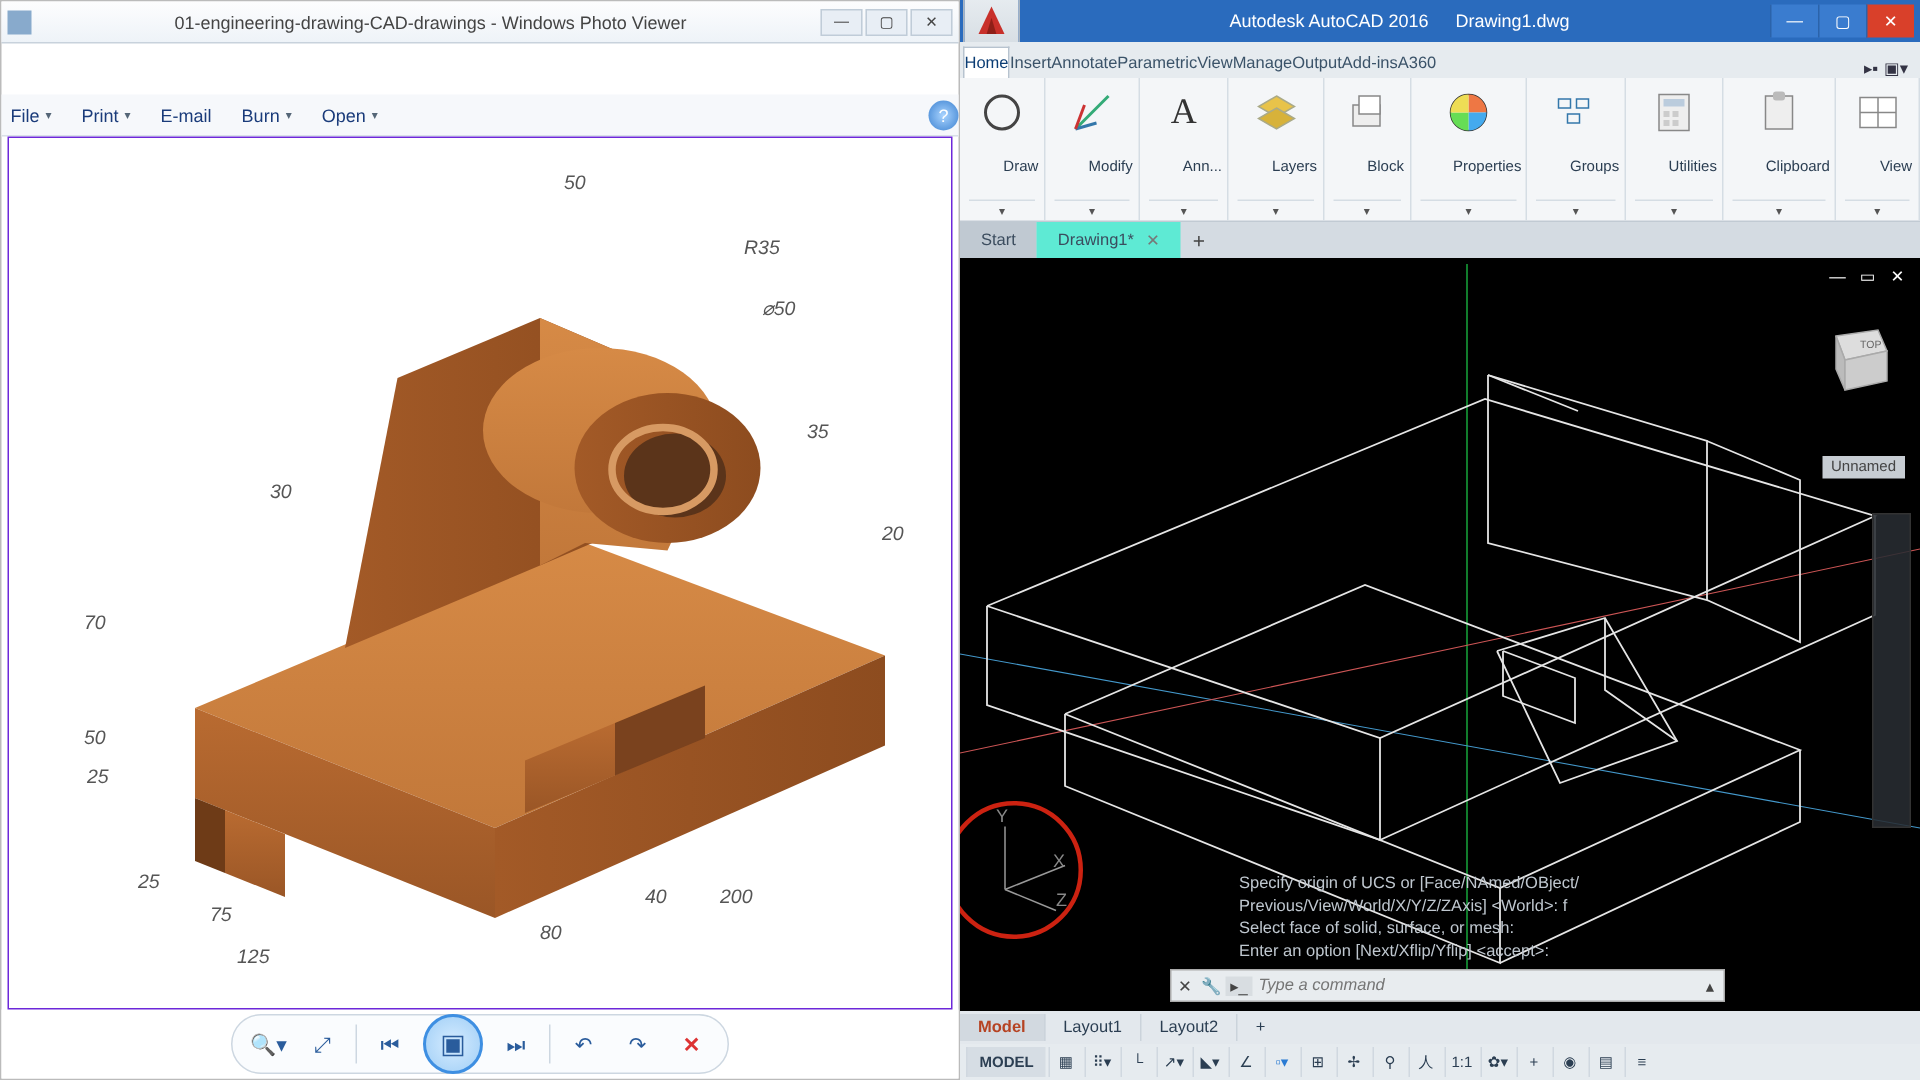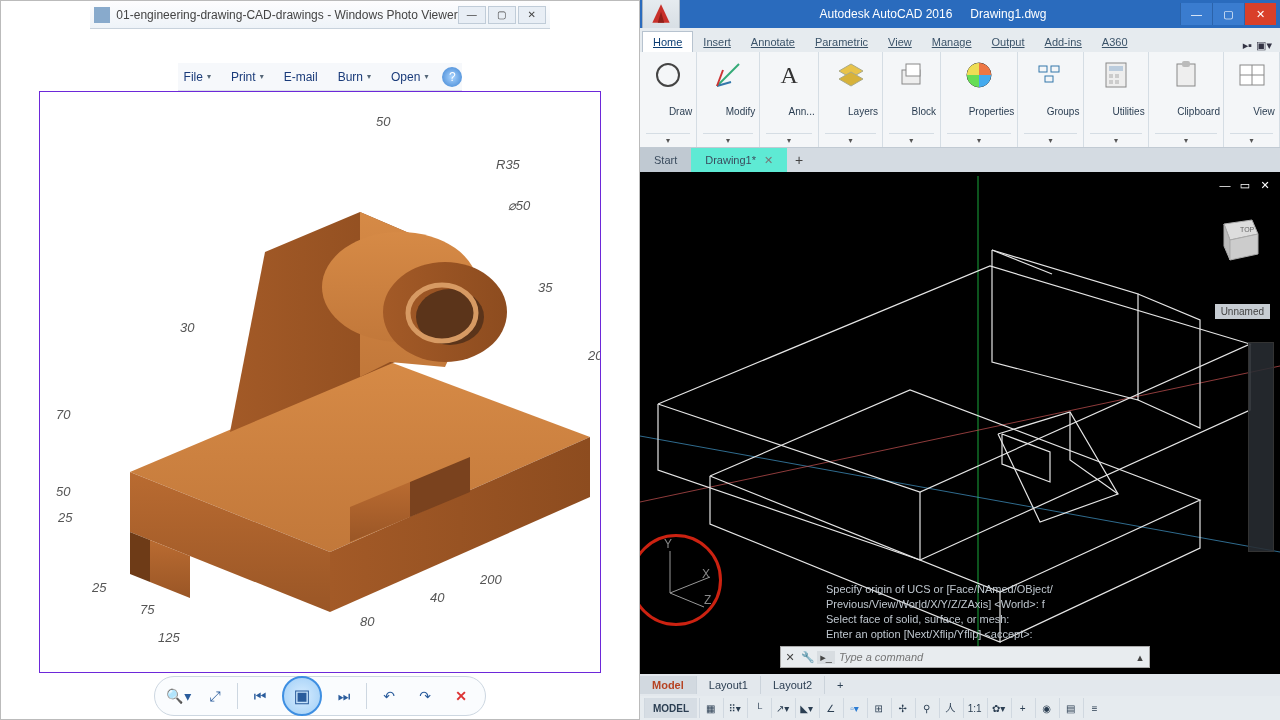--- a/index.html
+++ b/index.html
@@ -1,17 +1,17 @@
 <!DOCTYPE html>
 <html><head>
 <meta charset="utf-8">
 <style>
 * { margin: 0; padding: 0; box-sizing: border-box; font-family: "Segoe UI", Tahoma, sans-serif; }
 body { width: 1280px; height: 720px; background: #f0f0f0; overflow: hidden; display: flex; }
-.left-app { width: 640px; height: 720px; display: flex; flex-direction: column; background: #fff; border: 1px solid #bbb; align-items: center; }
+.left-app { width: 640px; height: 720px; display: flex; flex-direction: column; background: #fff; border: 1px solid #bbb; }
 .right-app { width: 640px; height: 720px; display: flex; flex-direction: column; background: #e8e8e8; }
 
 .pv-titlebar { height: 28px; background: linear-gradient(#fdfdfe,#eef3f8); display: flex; align-items: center; padding: 0 4px; font-size: 12px; color: #444; border-bottom: 1px solid #c8d2dc; }
 .pv-titlebar .icon { width: 16px; height: 16px; background: #8ac; margin-right: 6px; }
 .pv-titlebar .title { flex: 1; text-align: center; }
 .pv-titlebar .winbtns { display: flex; gap: 2px; }
 .pv-titlebar .winbtn { width: 28px; height: 18px; background: #e8eef5; border: 1px solid #c0ccd8; display: flex; align-items: center; justify-content: center; font-size: 10px; color: #444; }
 .pv-menubar { height: 28px; background: #f6f8fb; display: flex; align-items: center; padding: 2px 0; gap: 8px; border-bottom: 1px solid #d9e0e8; margin-top: 34px; }
 .pv-menuitem { font-size: 12px; color: #1a3b7a; padding: 2px 6px; display: flex; align-items: center; gap: 4px; }
 .pv-menuitem .drop { font-size: 8px; color: #567; }
@@ -30,21 +30,21 @@
 
 
 .ac-titlebar { height: 28px; background: #2a6bbd; display: flex; align-items: center; padding: 0 4px; color: #fff; font-size: 12px; }
 .ac-logo { width: 38px; height: 38px; margin: -5px 6px -5px -2px; background: linear-gradient(#e8edf1,#d6dde3); border: 1px solid #aab5c1; display:flex; align-items:center; justify-content:center; }
 .ac-logo svg{width:26px;height:26px;}
 .ac-titlebar .titles { flex: 1; display: flex; justify-content: center; gap: 18px; color:#fff; }
 .ac-winbtns { display: flex; gap: 0; }
 .ac-winbtn { width: 32px; height: 22px; background: #3a7ccf; color: #fff; display: flex; align-items: center; justify-content: center; font-size: 11px; border-left: 1px solid #2b63aa;}
 .ac-winbtn.close { background: #d9402a; }
 .ac-ribbon-tabs { height: 24px; background: #e6ebef; display: flex; align-items: flex-end; padding: 0 2px; font-size: 11px; }
-.ac-tab { padding: 4px 10px; color: #3b5369; text-decoration: underline; }
+.ac-tab { padding: 4px 0; color: #3b5369; }
 .ac-tab.active { background: #fff; border: 1px solid #b7c3cf; border-bottom: none; color:#0b3d74;}
 .ac-ribbon { height: 96px; background: #f4f6f8; display: flex; border-bottom: 1px solid #c1cad3; }
 .ac-panel { border-right: 1px solid #d5dde4; display: flex; flex-direction: column; align-items: center; justify-content: space-between; padding: 6px 6px 0 6px; min-width:56px;}
 .ac-panel .icon { width: 34px; height: 34px; display: flex; align-items: center; justify-content: center; }
 .ac-panel .lbl { font-size: 10px; color: #2b3e52; margin: 2px 0 0; padding-left: 25px; }
 .ac-panel .drop { font-size: 8px; color: #555; padding: 2px 0 2px; align-self: stretch; text-align: center; border-top:1px solid #d5dde4; margin-top:4px; }
 .ac-doctabs { height: 24px; background: #d4dbe2; display: flex; align-items: center; font-size: 11px; gap:0;}
 .ac-doctab { height: 24px; padding: 0 14px; display: flex; align-items: center; background:#c0c9d2; color:#3b4c5e; position:relative; }
 .ac-doctab.active { background:#5eead4; }
 .ac-doctab .x{ margin-left:8px; font-size:11px; color:#777;}
@@ -155,21 +155,21 @@
       <span class="dim" style="left:548px;top:246px">20</span>
       <span class="dim" style="left:140px;top:218px">30</span>
       <span class="dim" style="left:16px;top:305px">70</span>
       <span class="dim" style="left:16px;top:382px">50</span>
       <span class="dim" style="left:18px;top:408px">25</span>
       <span class="dim" style="left:52px;top:478px">25</span>
       <span class="dim" style="left:100px;top:500px">75</span>
       <span class="dim" style="left:118px;top:528px">125</span>
       <span class="dim" style="left:320px;top:512px">80</span>
       <span class="dim" style="left:390px;top:488px">40</span>
-      <span class="dim" style="left:440px;top:470px">200</span>
+      <span class="dim" style="left:440px;top:488px">200</span>
     </div>
   </div>
 
   <div class="pv-toolbar">
     <div class="capsule">
       <div class="pv-ctl">🔍▾</div>
       <div class="pv-ctl">⤢</div>
       <div style="width:1px;height:26px;background:#cdd7e1"></div>
       <div class="pv-ctl">⏮</div>
       <div class="pv-ctl big">▣</div>

